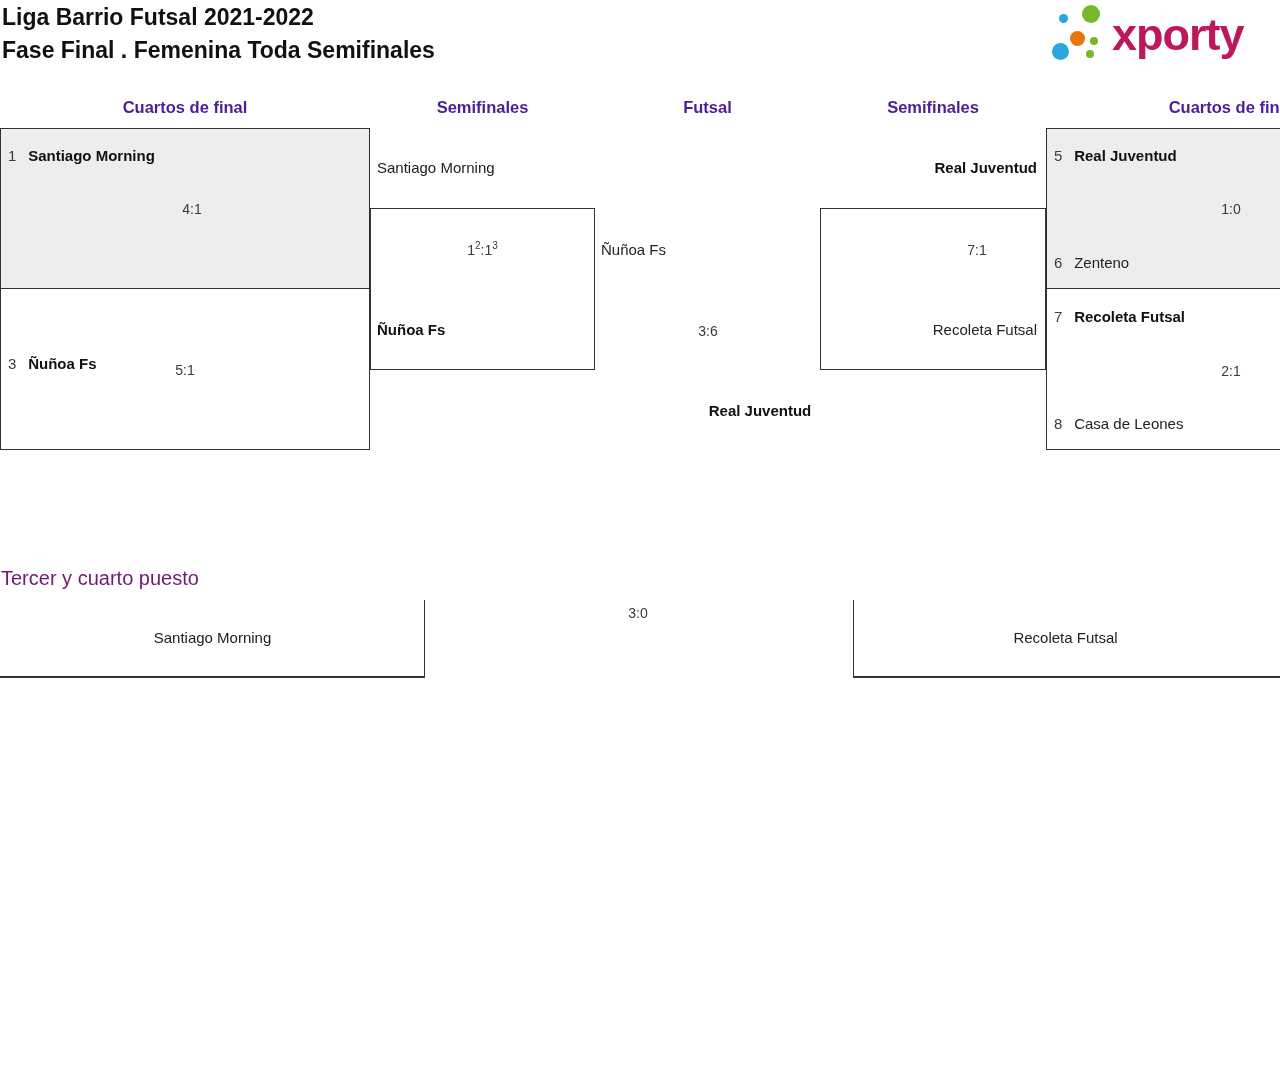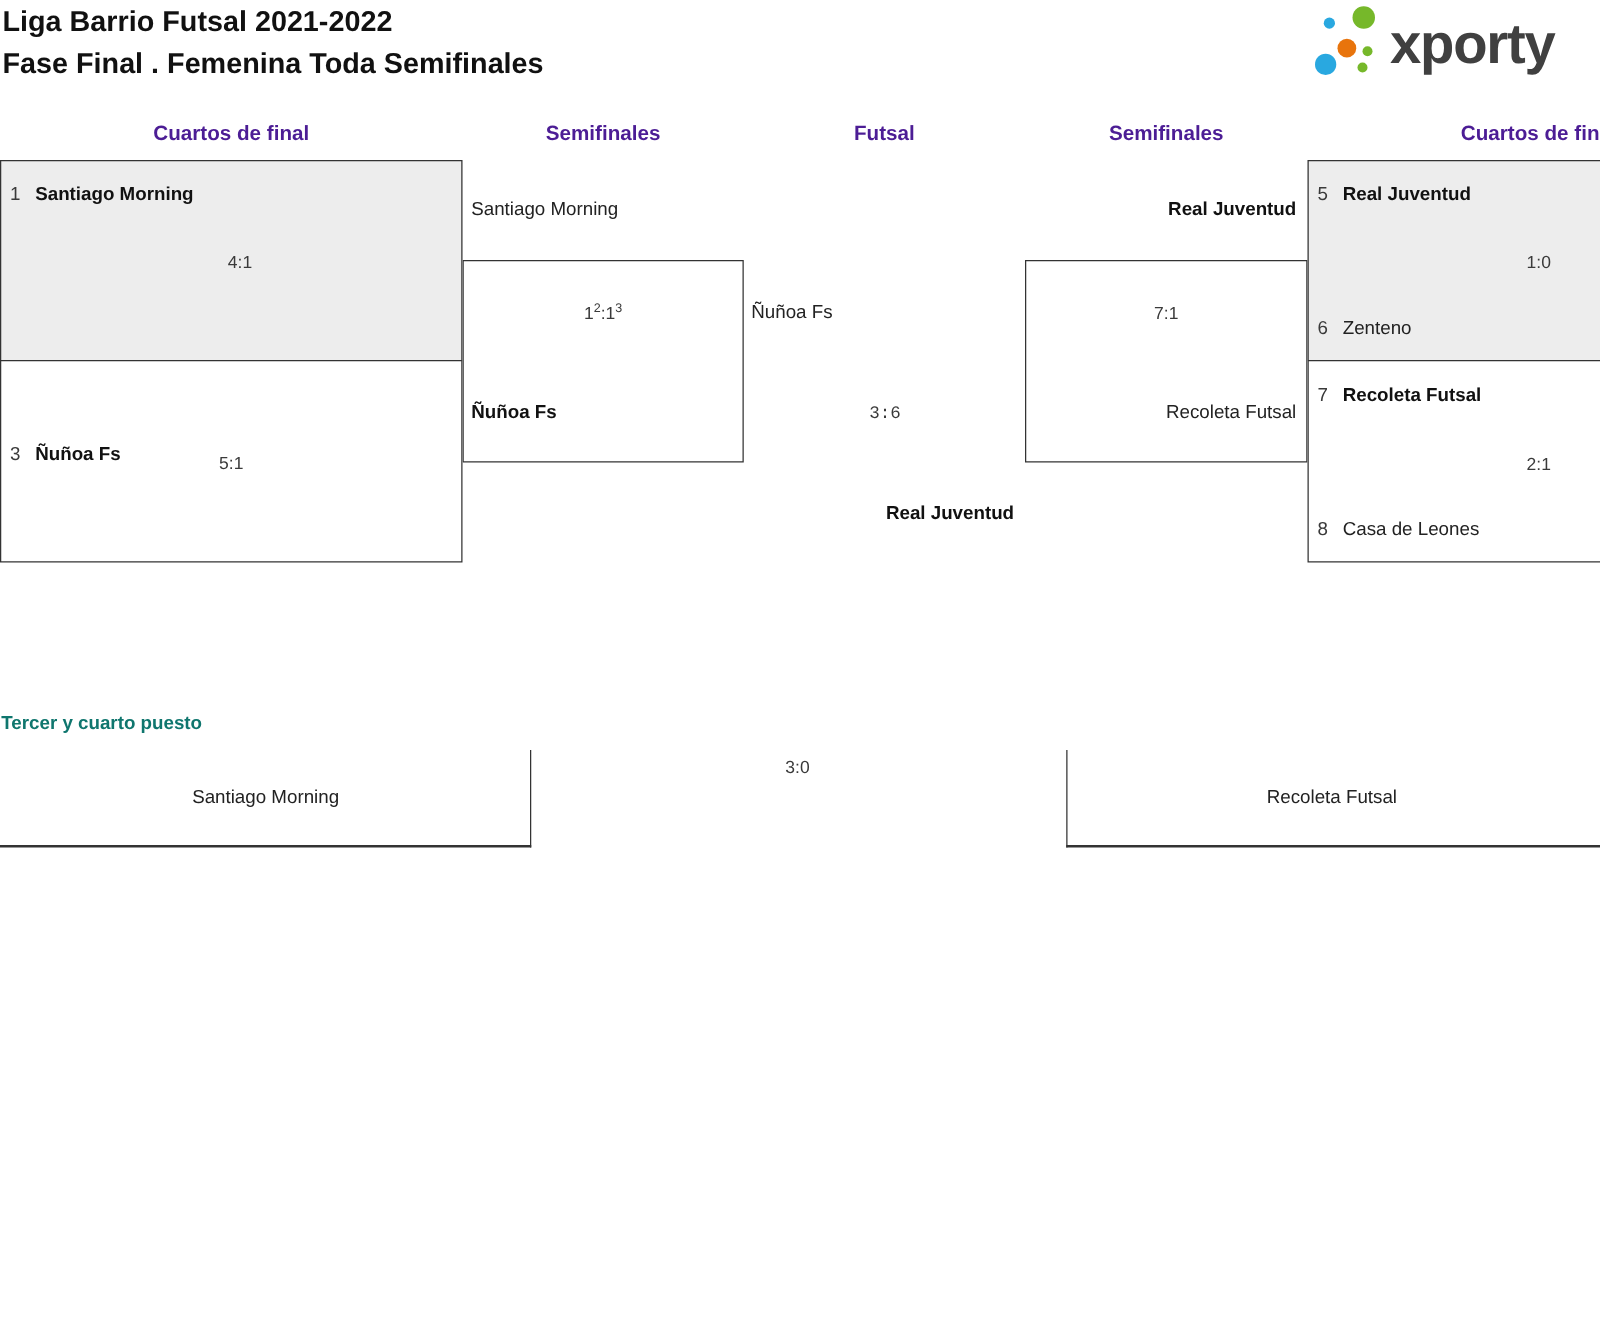--- a/index.html
+++ b/index.html
@@ -22,21 +22,21 @@
     color: #111;
     white-space: nowrap;
   }
   .logo-text {
     position: absolute;
     left: 1112px;
     top: 12px;
     font-size: 45px;
     font-weight: 700;
     letter-spacing: -1px;
-    color: #404040;
+    color: #be185d;
     line-height: 1;
     white-space: nowrap;
   }
   .dot { position: absolute; border-radius: 50%; }
   .dot-green { background: #76B82A; }
   .dot-blue { background: #29A8E0; }
   .dot-orange { background: #E8740C; }
 
   
   .col-header {
@@ -97,24 +97,24 @@
   .tp-conn-right {
     position: absolute;
     box-sizing: border-box;
     border-left: 1.5px solid #333;
     border-bottom: 2px solid #333;
   }
   .tp-title {
     position: absolute;
     left: 1px;
     top: 568px;
-    font-size: 15px;
-    font-weight: 700;
+    font-size: 20px;
+    font-weight: 400;
     line-height: 21px;
-    color: #0f766e;
+    color: #701a75;
     white-space: nowrap;
   }
 </style>
 </head>
 <body>
 
 <div class="page">
 
   <div class="title-block">
     <div class="title-line">Liga Barrio Futsal 2021-2022</div>
@@ -150,26 +150,26 @@
     <span class="winner">Ñuñoa Fs</span>
   </div>
   <div class="score" style="left:0; top:361px; width:370px;">5:1</div>
 
   <div class="team-row" style="left:377px; top:158px; width:215px;">Santiago Morning</div>
   <div class="box" style="left:370px; top:208px; width:225px; height:162px;"></div>
   <div class="score" style="left:370px; top:241px; width:225px;"><span>1</span><sup>2</sup><span>:</span><span>1</span><sup>3</sup></div>
   <div class="team-row winner" style="left:377px; top:320px; width:215px;">Ñuñoa Fs</div>
 
   <div class="team-row" style="left:601px; top:240px; width:215px;">Ñuñoa Fs</div>
-  <div class="score" style="left:595px; top:322px; width:226px;font-family:Liberation Mono, monospace;">3:6</div>
+  <div class="score" style="left:595px; top:322px; width:226px;">3:6</div>
   <div class="team-row winner c-align" style="left:595px; top:401px; width:330px;">Real Juventud</div>
 
   <div class="team-row winner r-align" style="left:820px; top:158px; width:217px;">Real Juventud</div>
   <div class="box" style="left:820px; top:208px; width:226px; height:162px;"></div>
-  <div class="score" style="left:820px; top:241px; width:226px;">7:1</div>
+  <div class="score" style="left:820px; top:241px; width:226px;padding-left:44px;">7:1</div>
   <div class="team-row r-align" style="left:820px; top:320px; width:217px;">Recoleta Futsal</div>
 
   <div class="box gray" style="left:1046px; top:128px; width:370px; height:161px;"></div>
   <div class="team-row" style="left:1054px; top:146px; width:220px;">
     <span class="seed">5</span>
     <span class="winner">Real Juventud</span>
   </div>
   <div class="score" style="left:1046px; top:200px; width:370px;">1:0</div>
   <div class="team-row" style="left:1054px; top:253px; width:220px;">
     <span class="seed">6</span>

